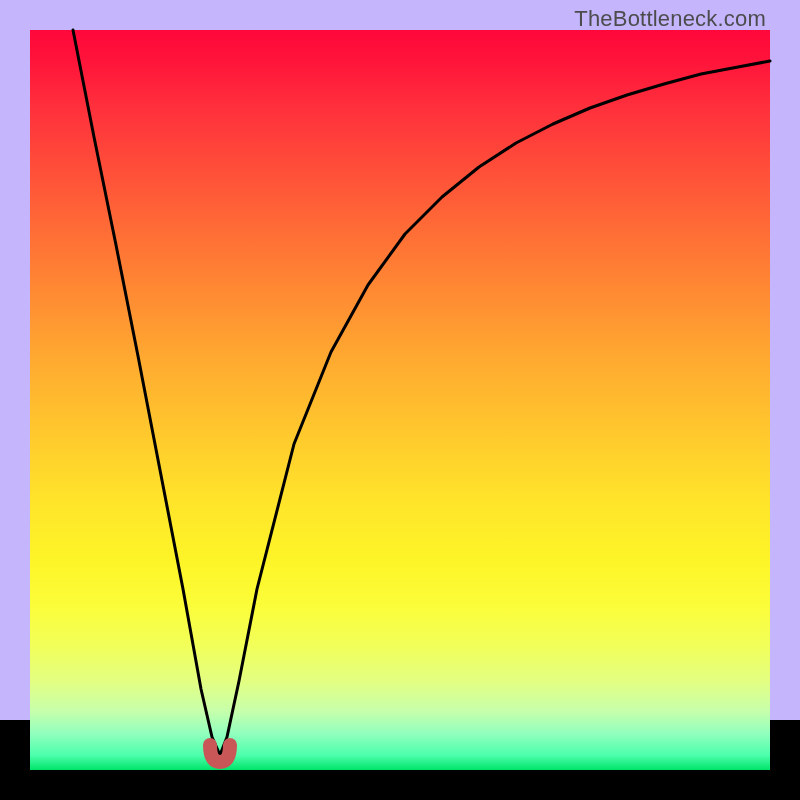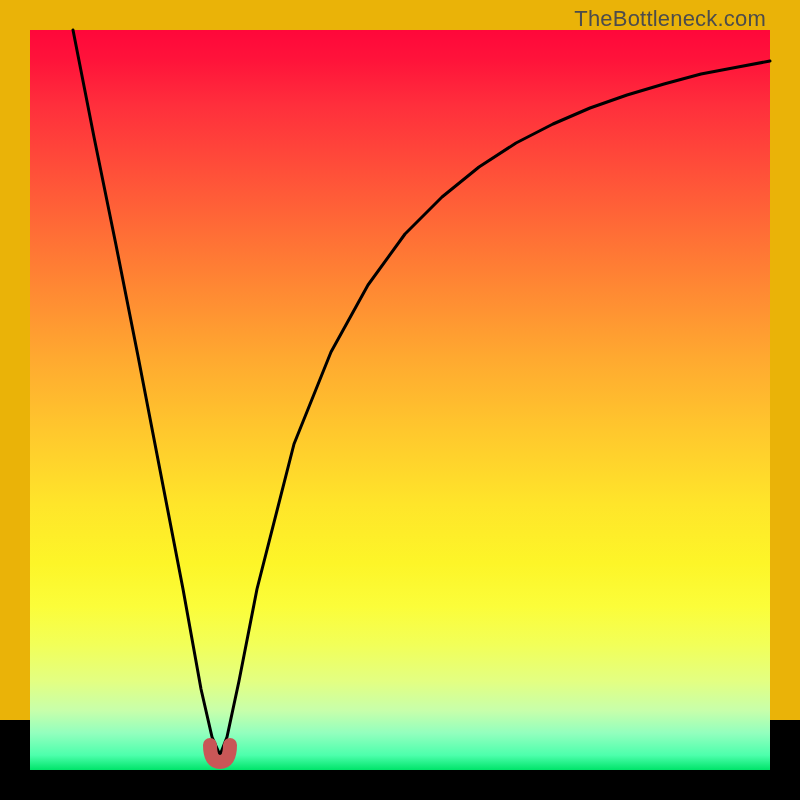--- a/index.html
+++ b/index.html
@@ -1,16 +1,16 @@
 <!DOCTYPE html>
 <html><head>
 <meta charset="utf-8">
 <style>
   html,body{margin:0;padding:0;width:800px;height:800px;overflow:hidden;background:#000;font-family:Arial,Helvetica,sans-serif}
-  .frame{position:absolute;left:0;top:0;width:800px;height:720px;background:#eab308}
+  .frame{position:absolute;left:0;top:0;width:800px;height:720px;background:#c4b5fd}
   .plot{position:absolute;left:30px;top:30px;width:740px;height:740px;
     background:linear-gradient(to bottom,
       #ff073a 0%,
       #ff133a 4%,
       #ff2e3c 10%,
       #ff5a38 22%,
       #ff7e34 32%,
       #ffa830 44%,
       #ffc72d 54%,
       #ffe52a 64%,

